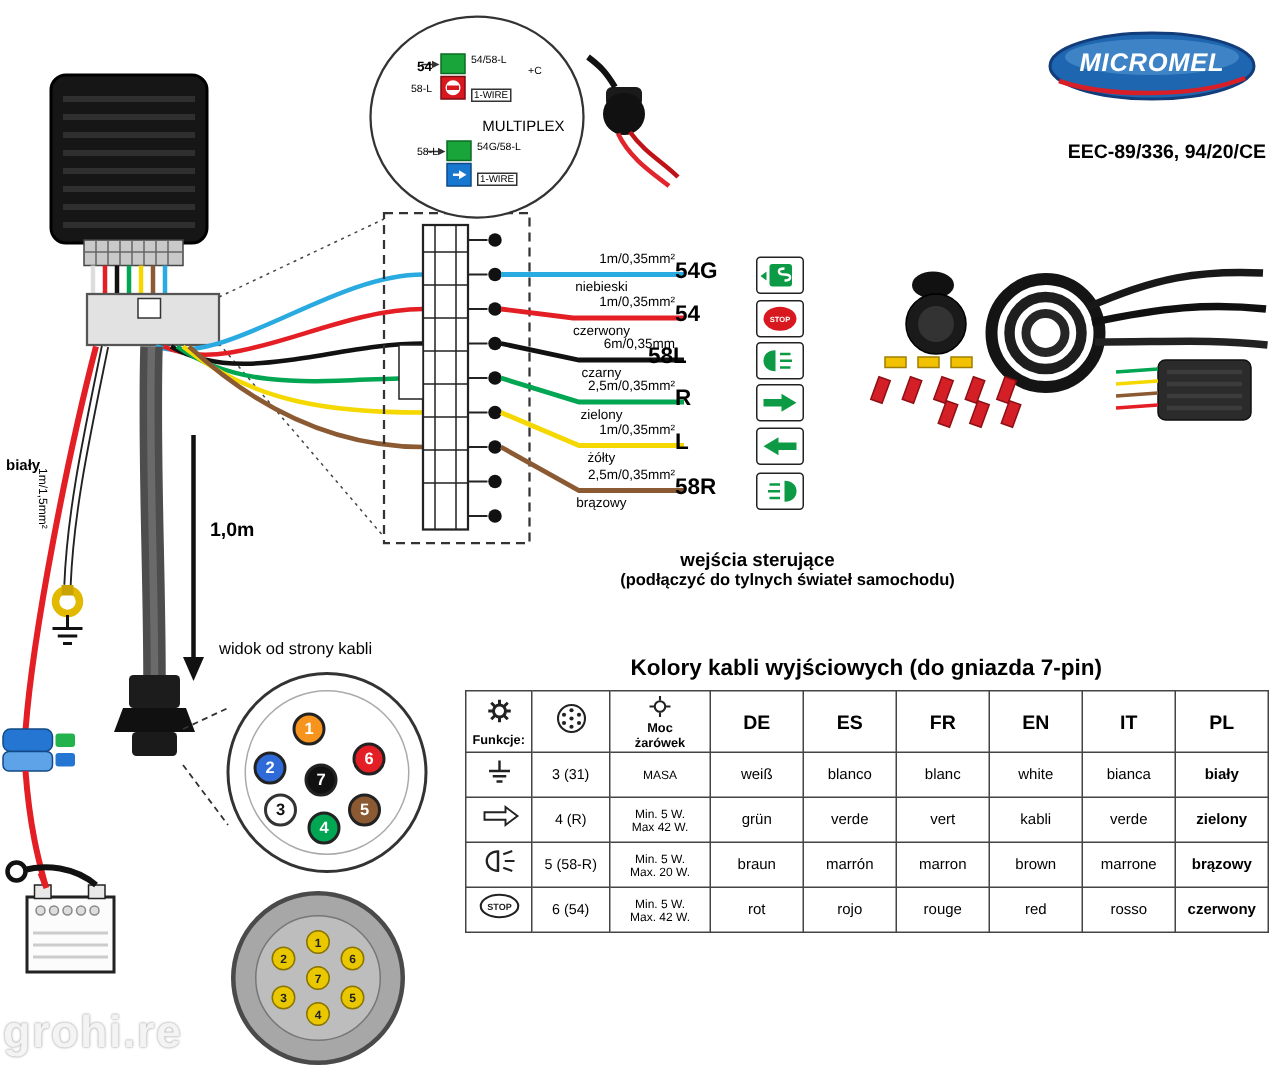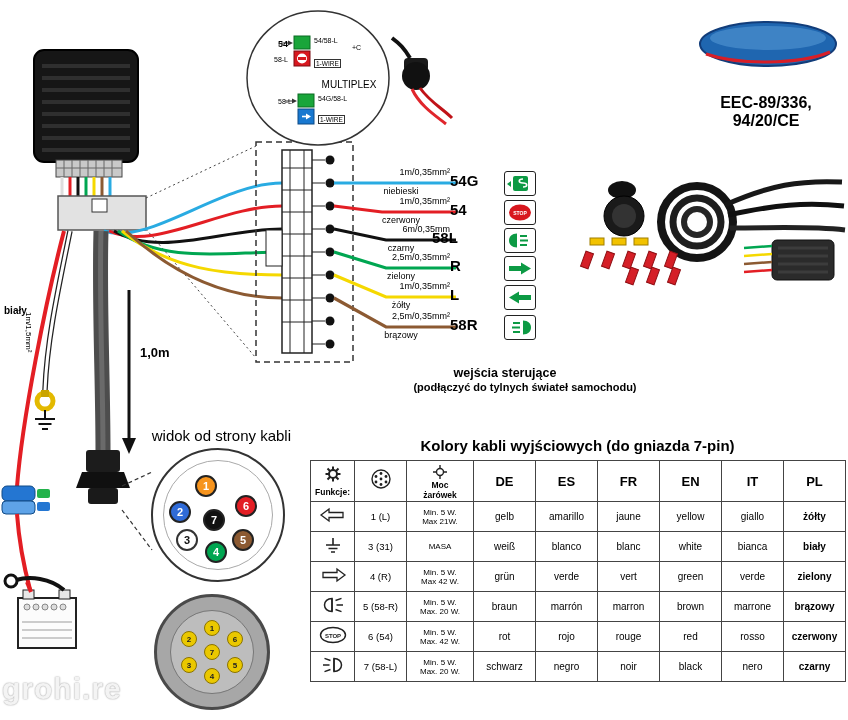--- a/index.html
+++ b/index.html
@@ -29,21 +29,21 @@
   .ktable td,.ktable th{border:1px solid #444;padding:1px 2px;text-align:center;vertical-align:middle;overflow:hidden}
   .ktable tr{height:30px}
   .ktable tr.hdr{height:34px}
   .hlang{font-size:13px;font-weight:bold}
   .hdrsmall{font-size:8.5px;font-weight:bold}
   .cpin{font-size:9.5px}
   .cmoc{font-size:8px;text-align:left;padding-left:3px}
   .clang{font-size:10px}
   .cpl{font-weight:bold}
   .pre{white-space:pre-line}
-  .cert{font-size:16px;font-weight:bold;text-align:center}
+  .cert{font-size:13px;font-weight:bold;text-align:right}
   .logotext{position:absolute;left:0;top:12px;width:140px;text-align:center;color:#fff;
             font-weight:bold;font-style:italic;font-size:17px;letter-spacing:.5px}
   .wm{position:absolute;left:2px;top:672px;font-size:30px;font-weight:bold;letter-spacing:1px;
       color:rgba(255,255,255,.85);text-shadow:0 0 2px #b5b5b5, 0 0 1px #9a9a9a}
   .mult{font-size:10px}
 </style>
 </head>
 <body>
 
 <svg class="abs" style="left:0;top:0" width="848" height="720" viewBox="0 0 848 720">
@@ -202,20 +202,21 @@
     <rect x="670" y="268" width="8" height="16" fill="#d51f27" stroke="#8e0f14" transform="rotate(20 674 276)"></rect>
   </g>
 </svg>
 
 <div class="abs" style="left:698px;top:20px;width:140px;height:48px">
   <svg width="140" height="48">
     <ellipse cx="70" cy="24" rx="68" ry="22" fill="#1f66b0" stroke="#123d7a" stroke-width="2"></ellipse>
     <ellipse cx="70" cy="18" rx="58" ry="12" fill="#4b90cf" opacity="0.7"></ellipse>
     <path d="M8 34 C40 45 100 45 132 32" stroke="#d81e27" stroke-width="3" fill="none"></path>
   </svg>
+  <div class="logotext">MICROMEL</div>
 </div>
 <div class="t cert" style="left:688px;top:94px;width:156px">EEC-89/336, 94/20/CE</div>
 
 <div class="t callout-small" style="left:264px;top:39px;width:24px;text-align:right;font-weight:bold;font-size:9px">54</div>
 <div class="t callout-small" style="left:258px;top:56px;width:30px;text-align:right">58-L</div>
 <div class="t callout-small" style="left:314px;top:37px;width:44px">54/58-L</div>
 <div class="t callout-small" style="left:352px;top:44px;width:16px">+C</div>
 <div class="t" style="left:314px;top:52px">
   <span class="tinybox">1-WIRE</span>
 </div>
@@ -284,21 +285,21 @@
     <path d="M7 5h7M6 9.5h8M7 14h7" stroke="#0c9a44" stroke-width="1.8"></path>
     </svg>
 </div>
 
 <div class="t cap1" style="left:350px;top:366px;width:310px">wejścia sterujące</div>
 <div class="t cap2" style="left:370px;top:381px;width:310px">(podłączyć do tylnych świateł samochodu)</div>
 
 <div class="t" style="left:4px;top:305px;font-size:10px;font-weight:bold">biały</div>
 <div class="t" style="left:33px;top:312px;font-size:8px;transform:rotate(90deg);transform-origin:0 0">1m/1,5mm²</div>
 <div class="t" style="left:140px;top:346px;font-size:13px;font-weight:bold">1,0m</div>
-<div class="t" style="left:146px;top:427px;width:145px;text-align:right;font-size:15px">widok od strony kabli</div>
+<div class="t" style="left:146px;top:427px;width:145px;text-align:left;font-size:11px">widok od strony kabli</div>
 
 <div class="circleface" style="left:151px;top:448px;width:134px;height:134px;border:2px solid #333;background:#fff"></div>
 <div class="circleface" style="left:163px;top:460px;width:110px;height:110px;border:1px solid #aaa"></div>
 <div class="pin" style="left:195px;top:475px;background:#f7941d">1</div>
 <div class="pin" style="left:169px;top:501px;background:#2f6bd8">2</div>
 <div class="pin" style="left:176px;top:529px;background:#ffffff;color:#111;border-color:#333">3</div>
 <div class="pin" style="left:205px;top:541px;background:#00a651">4</div>
 <div class="pin" style="left:232px;top:529px;background:#8c5a32">5</div>
 <div class="pin" style="left:235px;top:495px;background:#e31e24">6</div>
 <div class="pin" style="left:203px;top:509px;background:#111111">7</div>
@@ -357,34 +358,20 @@
 żarówek</div>
     </th>
     <th class="hlang">DE</th>
     <th class="hlang">ES</th>
     <th class="hlang">FR</th>
     <th class="hlang">EN</th>
     <th class="hlang">IT</th>
     <th class="hlang">PL</th>
   </tr>
 
-  <tr>
-    <td><svg width="30" height="18">
-      <polygon points="3,9 11,3 11,6.5 25,6.5 25,11.5 11,11.5 11,15" fill="#fff" stroke="#222" stroke-width="1.3"></polygon>
-          </svg></td>
-    <td class="cpin">1 (L)</td>
-    <td class="cmoc pre">Min. 5 W.
-Max 21W.</td>
-    <td class="clang">gelb</td>
-    <td class="clang">amarillo</td>
-    <td class="clang">jaune</td>
-    <td class="clang">yellow</td>
-    <td class="clang">giallo</td>
-    <td class="clang cpl">żółty</td>
-  </tr>
 
 
   <tr>
     <td><svg width="30" height="18">
       <path d="M15 2v7M8 9h14M10.5 12.5h9M13 16h4" stroke="#222" stroke-width="1.6" fill="none"></path>
           </svg></td>
     <td class="cpin">3 (31)</td>
     <td class="cmoc pre">MASA</td>
     <td class="clang">weiß</td>
     <td class="clang">blanco</td>
@@ -397,21 +384,21 @@
   <tr>
     <td><svg width="30" height="18">
       <polygon points="27,9 19,3 19,6.5 5,6.5 5,11.5 19,11.5 19,15" fill="#fff" stroke="#222" stroke-width="1.3"></polygon>
           </svg></td>
     <td class="cpin">4 (R)</td>
     <td class="cmoc pre">Min. 5 W.
 Max 42 W.</td>
     <td class="clang">grün</td>
     <td class="clang">verde</td>
     <td class="clang">vert</td>
-    <td class="clang">green</td>
+    <td class="clang">kabli</td>
     <td class="clang">verde</td>
     <td class="clang cpl">zielony</td>
   </tr>
 
   <tr>
     <td><svg width="30" height="18">
       <path d="M14 2.5c-4.5 0-7.5 2.8-7.5 6.5s3 6.5 7.5 6.5z" fill="none" stroke="#222" stroke-width="1.5"></path>
       <path d="M14 2.5v13" stroke="#222" stroke-width="1.5"></path>
       <path d="M17.5 4.5l6-2.2M18.5 9h6.5M17.5 13.5l6 2.2" stroke="#222" stroke-width="1.4"></path>
           </svg></td>
@@ -435,32 +422,16 @@
     <td class="cmoc pre">Min. 5 W.
 Max. 42 W.</td>
     <td class="clang">rot</td>
     <td class="clang">rojo</td>
     <td class="clang">rouge</td>
     <td class="clang">red</td>
     <td class="clang">rosso</td>
     <td class="clang cpl">czerwony</td>
   </tr>
 
-  <tr>
-    <td><svg width="30" height="18">
-      <path d="M16 2.5c4.5 0 7.5 2.8 7.5 6.5s-3 6.5-7.5 6.5z" fill="none" stroke="#222" stroke-width="1.5"></path>
-      <path d="M16 2.5v13" stroke="#222" stroke-width="1.5"></path>
-      <path d="M12.5 4.5l-6-2.2M11.5 9H5M12.5 13.5l-6 2.2" stroke="#222" stroke-width="1.4"></path>
-          </svg></td>
-    <td class="cpin">7 (58-L)</td>
-    <td class="cmoc pre">Min. 5 W.
-Max. 20 W.</td>
-    <td class="clang">schwarz</td>
-    <td class="clang">negro</td>
-    <td class="clang">noir</td>
-    <td class="clang">black</td>
-    <td class="clang">nero</td>
-    <td class="clang cpl">czarny</td>
-  </tr>
 </tbody>
   </table>
 
 <div class="wm">grohi.re</div>
 
 </body></html>

